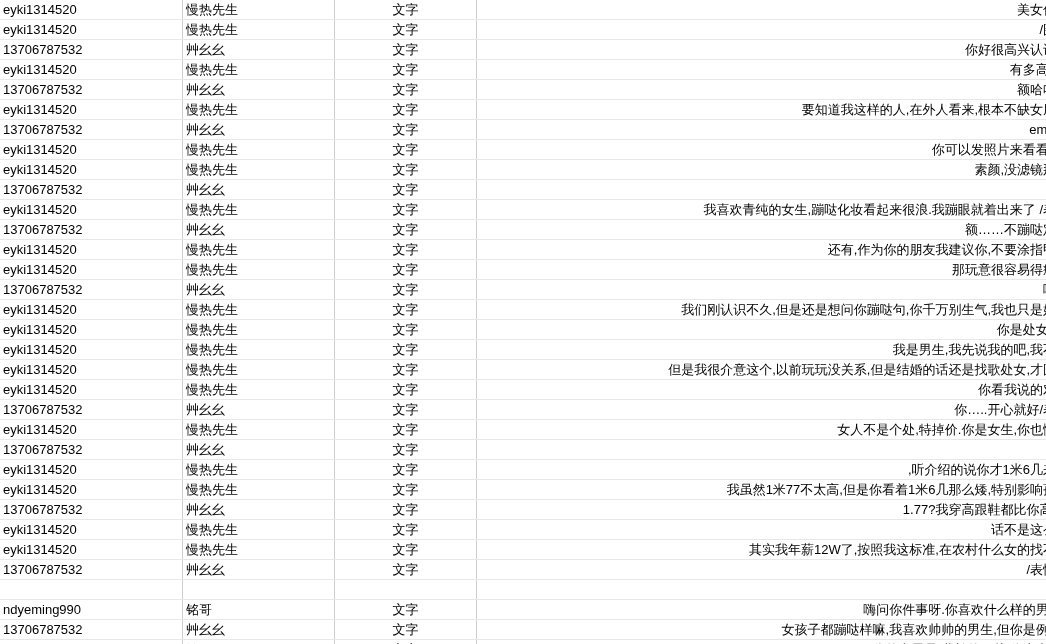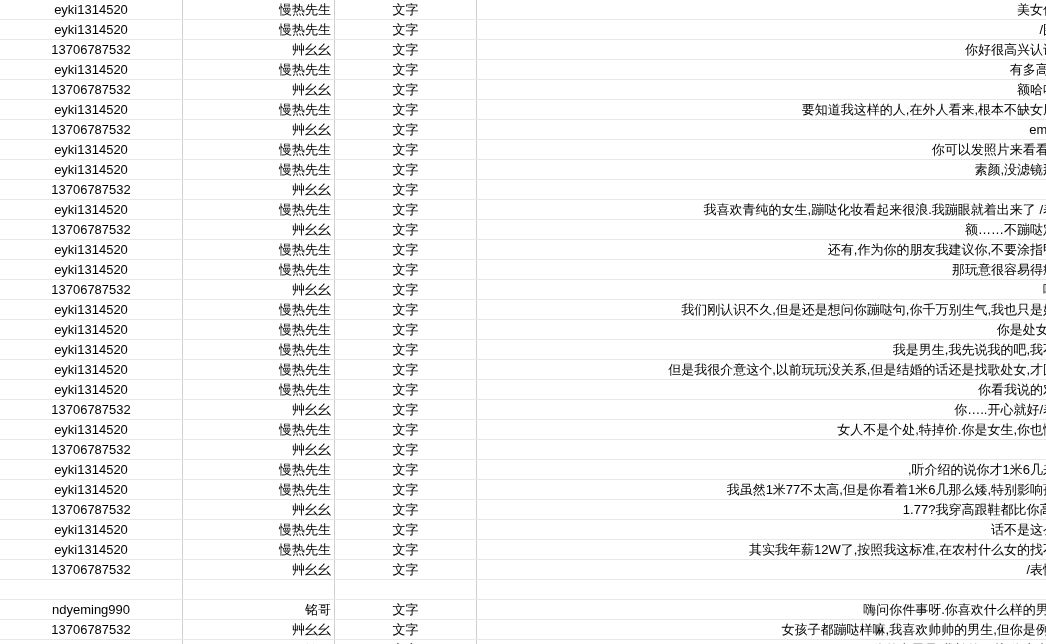--- a/index.html
+++ b/index.html
@@ -24,22 +24,22 @@
     height: 19px;
     padding: 0 3px;
     border-right: 1px solid #cfcfcf;
     border-bottom: 1px solid #e8e8e8;
     white-space: nowrap;
     overflow: hidden;
     vertical-align: middle;
     font-size: 13px;
     line-height: 18px;
   }
-  .col-a { width: 176px; text-align: center; }
-  .col-b { width: 145px; text-align: right; }
+  .col-a { width: 176px; }
+  .col-b { width: 145px; text-align: left; }
   .col-c { width: 135px; text-align: center; padding-left: 26px; }
   .col-d { width: 589px; text-align: right; padding-right: 7px; border-right: none; }
   tr.blank td {
     border-bottom: 1px solid #e8e8e8;
   }
   tr.blank td.col-a, tr.blank td.col-b, tr.blank td.col-c, tr.blank td.col-d {
     color: transparent;
   }
 </style>
 </head>

